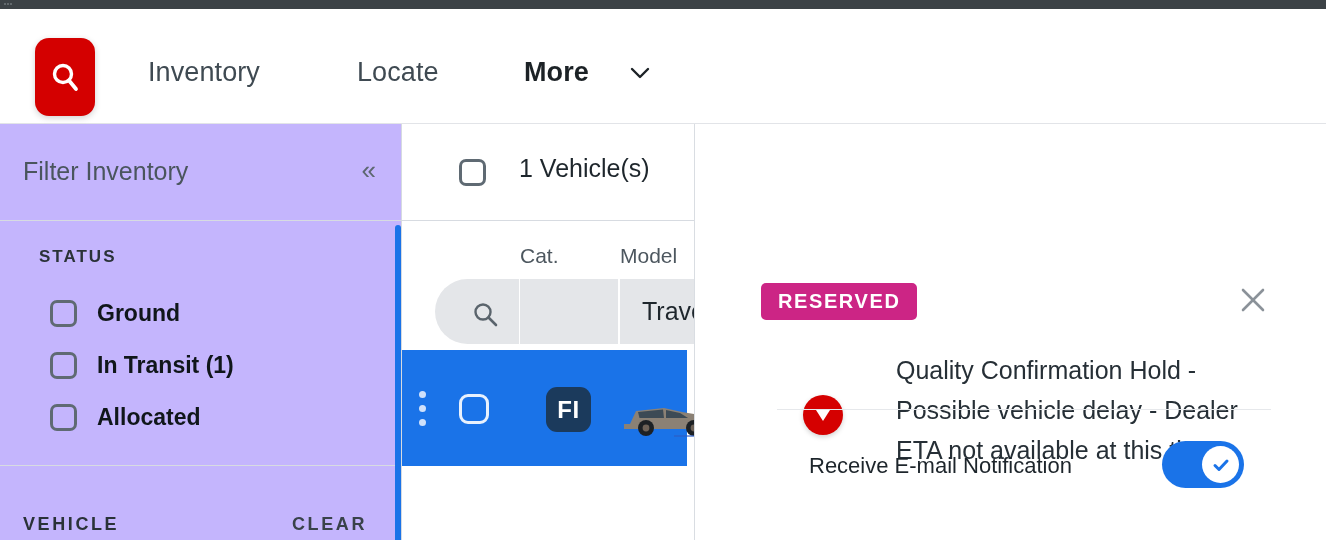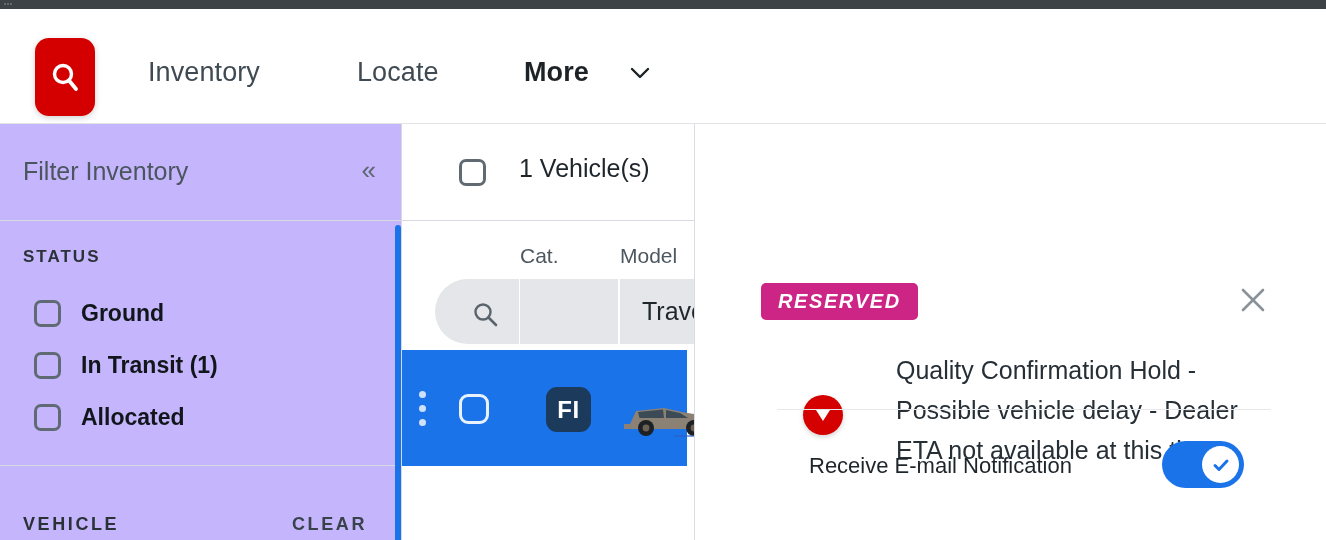--- a/index.html
+++ b/index.html
@@ -111,21 +111,21 @@
     right: 27px;
     top: 33px;
     font-size: 26px;
     color: #5d6770;
     line-height: 1;
     letter-spacing: -2px;
   }
 
   .filter-group {
     position: relative;
-    padding: 26px 0 22px 0;
+    padding: 26px 0 22px 16px;
     border-bottom: 1px solid #d7dbe1;
   }
   .group-label {
     margin: 0 0 20px 23px;
     font-size: 17px;
     font-weight: 700;
     letter-spacing: 2px;
     color: #2a3238;
   }
   .check-row {
@@ -338,21 +338,20 @@
     left: 65px;
     top: 159px;
     padding: 8px 17px 9px 17px;
     border-radius: 5px;
     background: #cc2585;
     color: #ffffff;
     font-size: 20px;
     font-weight: 700;
     letter-spacing: 1.6px;
     line-height: 1;
-    font-style: italic;
   }
   .close-x {
     position: absolute;
     right: 60px;
     top: 163px;
     width: 26px;
     height: 26px;
   }
   .alert-icon {
     position: absolute;

